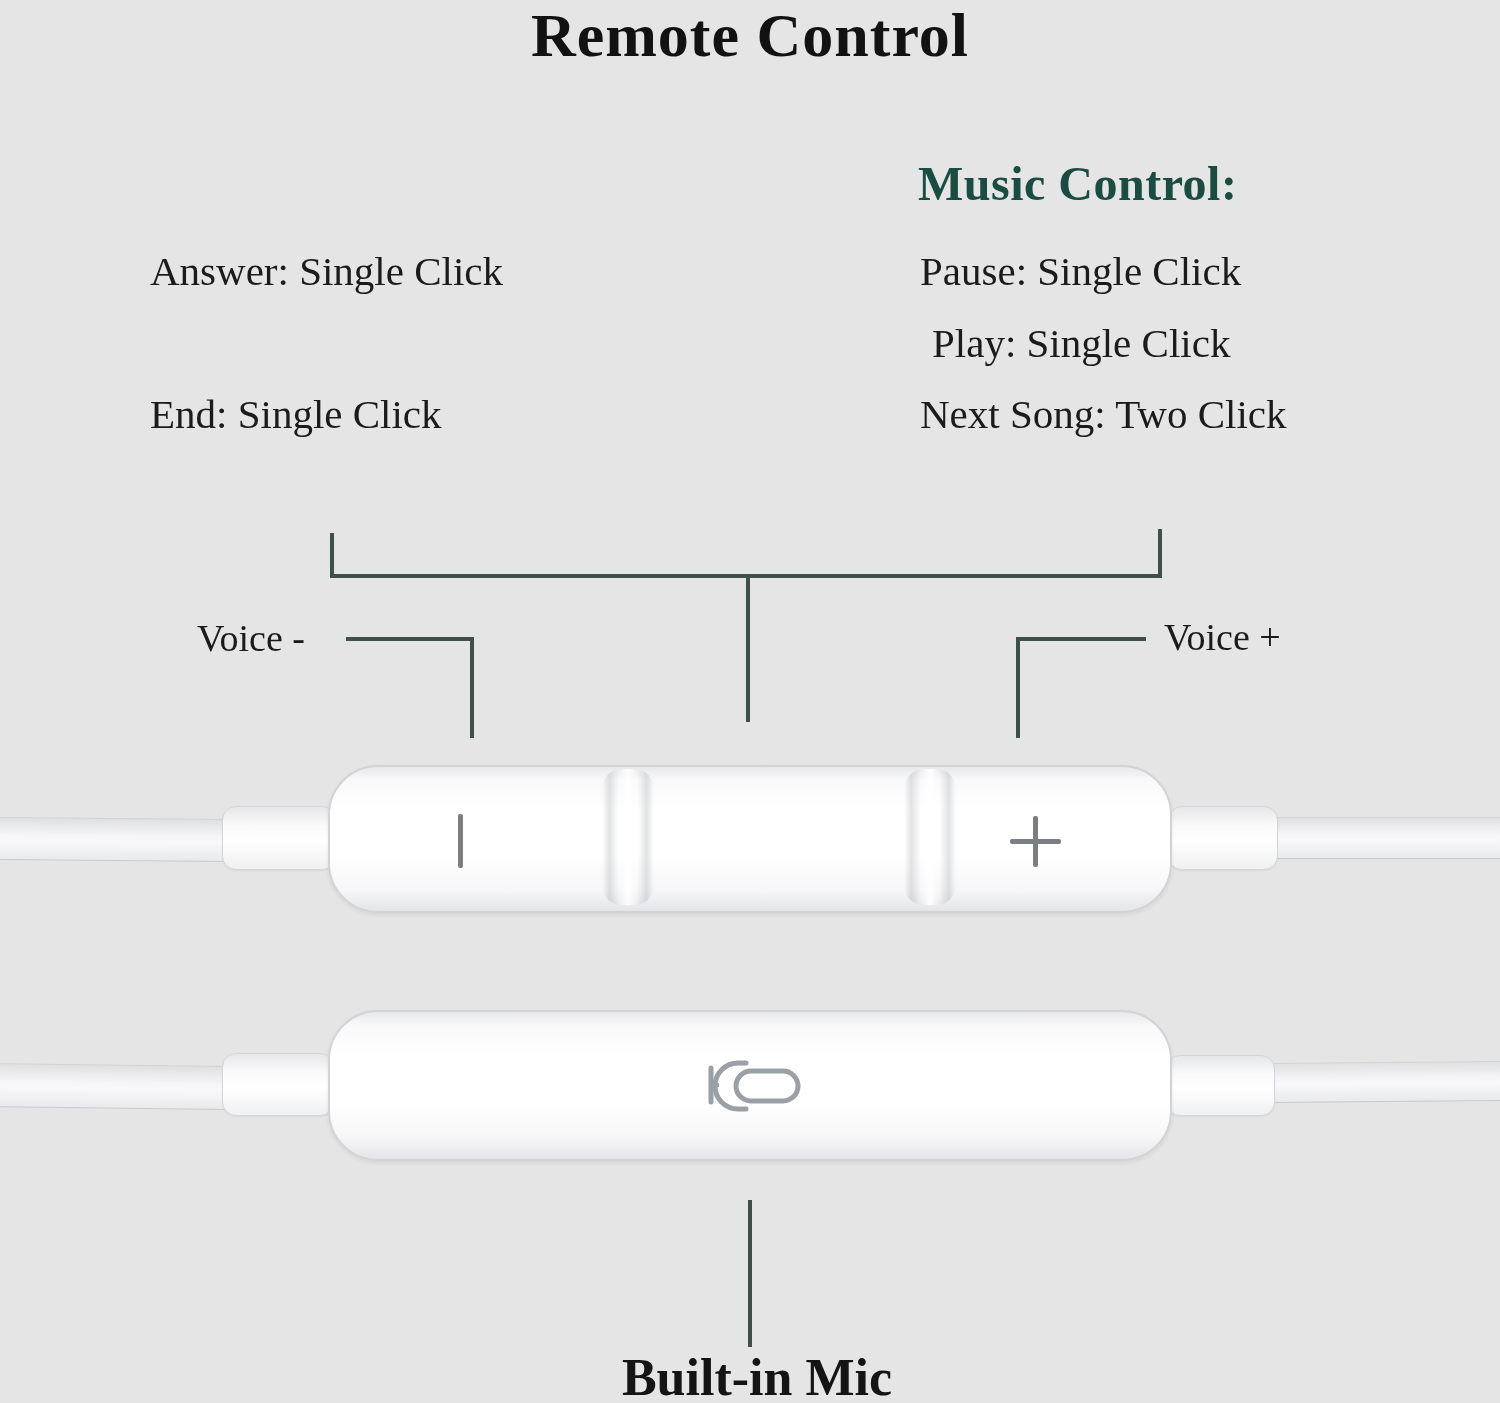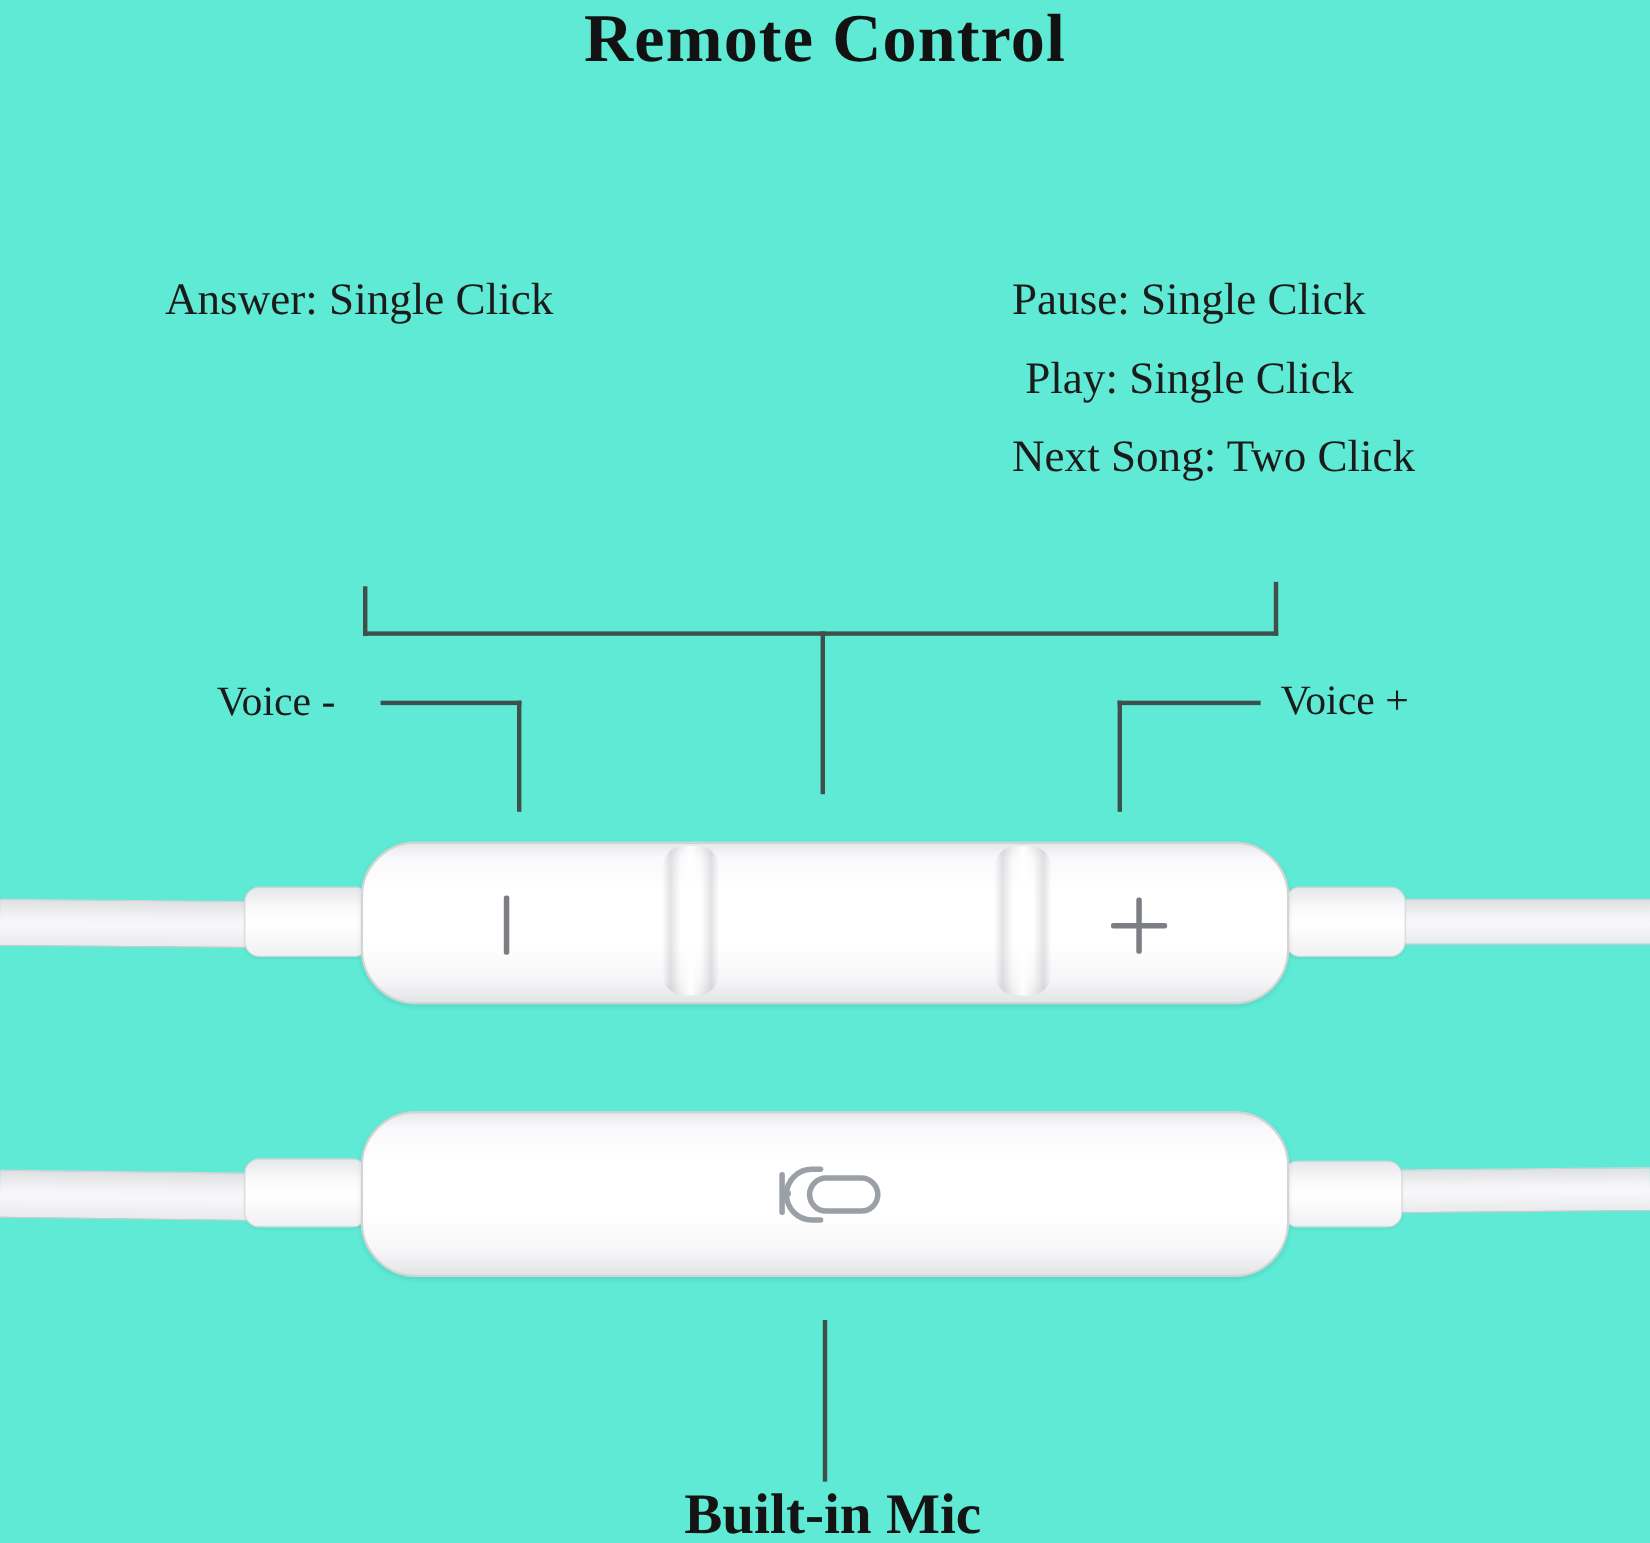--- a/index.html
+++ b/index.html
@@ -1,17 +1,17 @@
 <!DOCTYPE html>
 <html><head>
 <meta charset="utf-8">
 <style>
   html,body{margin:0;padding:0;background:#ffffff;}
   #stage{
-    position:relative;width:1500px;height:1403px;background:#5eead4;overflow:hidden;
+    position:relative;width:1500px;height:1403px;background:#e5e5e5;overflow:hidden;
     font-family:"Liberation Serif", serif;color:#1c1c1c;
   }
   .abs{position:absolute;}
   .title{
     left:0;top:0;width:1500px;text-align:center;
     font-size:62px;font-weight:bold;color:#121212;letter-spacing:1px;
   }
   .heading{
     font-size:48px;font-weight:bold;color:#1b4c42;letter-spacing:0.5px;
   }
@@ -43,21 +43,23 @@
   .mark{background:#7b7e82;border-radius:2px;}
 </style>
 </head>
 <body>
 
 <div id="stage">
 
   <div class="abs title">Remote Control</div>
 
   <div class="abs body-line" style="left:150px;top:247px;">Answer: Single Click</div>
+  <div class="abs body-line" style="left:150px;top:390px;">End: Single Click</div>
 
+  <div class="abs heading" style="left:918px;top:156px;">Music Control:</div>
   <div class="abs body-line" style="left:920px;top:247px;">Pause: Single Click</div>
   <div class="abs body-line" style="left:920px;top:319px;margin-left:12px;">Play: Single Click</div>
   <div class="abs body-line" style="left:920px;top:390px;">Next Song: Two Click</div>
 
   <div class="abs line" style="left:330px;top:533px;width:4px;height:45px;"></div>
   <div class="abs line" style="left:330px;top:574px;width:832px;height:4px;"></div>
   <div class="abs line" style="left:1158px;top:529px;width:4px;height:49px;"></div>
   <div class="abs line" style="left:746px;top:574px;width:4px;height:148px;"></div>
 
   <div class="abs voice-label" style="left:197px;top:616px;">Voice -</div>

